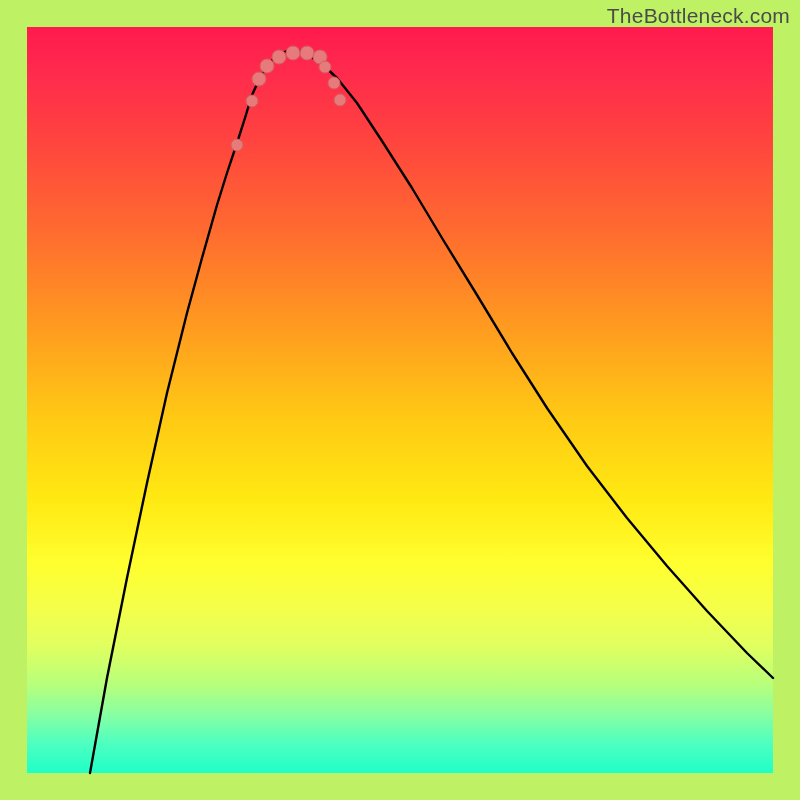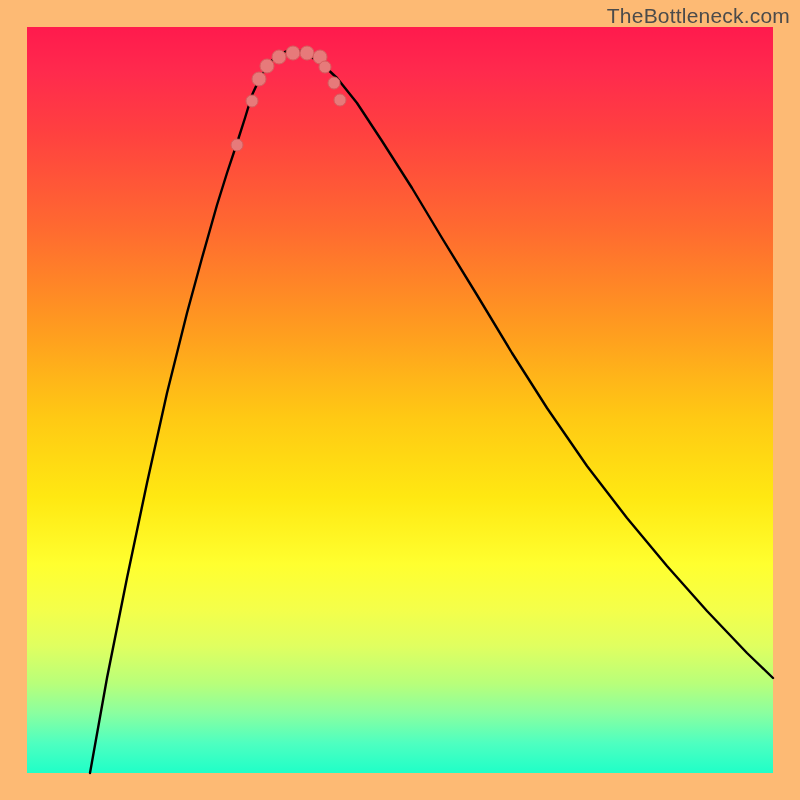--- a/index.html
+++ b/index.html
@@ -10,21 +10,21 @@
     background: #000;
     font-family: Arial, Helvetica, sans-serif;
     overflow: hidden;
   }
   .frame {
     position: absolute;
     left: 0;
     top: 0;
     width: 800px;
     height: 800px;
-    background: #fdba74;
+    background: #bef264;
   }
   .plot {
     position: absolute;
     left: 27px;
     top: 27px;
     width: 746px;
     height: 746px;
     
     background: linear-gradient(to bottom,
       #ff1a4d 0%,

